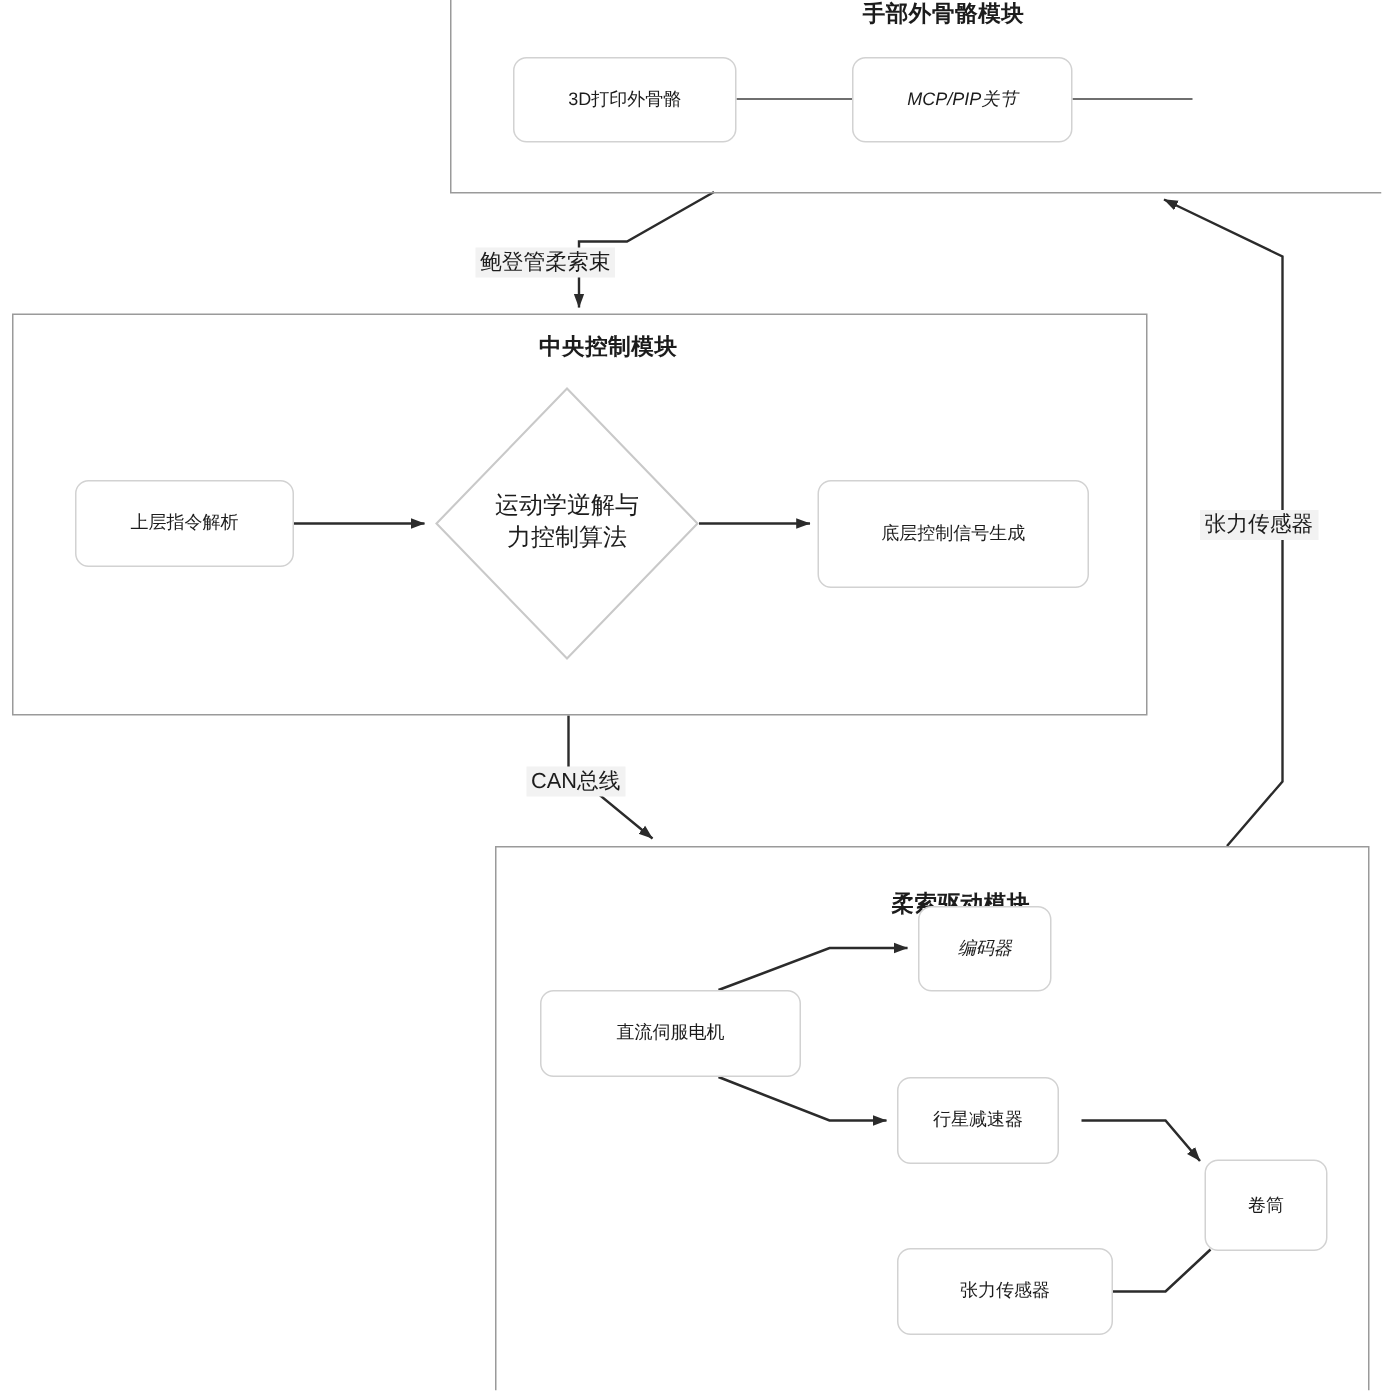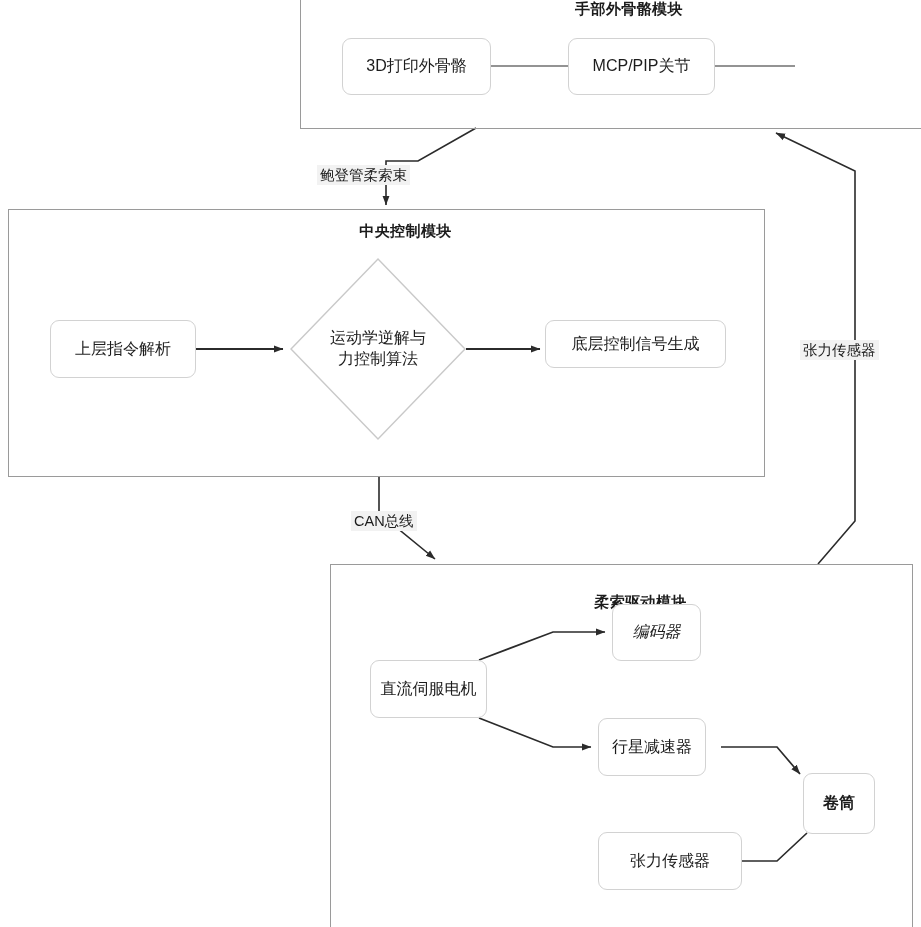--- a/index.html
+++ b/index.html
@@ -46,21 +46,21 @@
   .node {
     position: absolute;
     border: 1.2px solid #d2d2d2;
     border-radius: 9px;
     background: #ffffff;
     box-sizing: border-box;
     display: flex;
     align-items: center;
     justify-content: center;
     text-align: center;
-    font-size: 16px;
+    font-size: 12px;
     color: #1c1c1c;
     line-height: 1.28;
     padding: 2px 4px;
   }
   
   .diamond {
     position: absolute;
     box-sizing: border-box;
   }
   .diamond .dshape {
@@ -129,61 +129,61 @@
     <path d="M721,861 L777,861 L807,833" fill="none" stroke="#2b2b2b" stroke-width="1.7"></path>
   </svg>
 
   <div class="module" style="left:300px; top:-30px; width:640px; height:159px;">
   </div>
   <div class="module-title" style="left:300px; top:0px; width:620px;">手部外骨骼模块</div>
 
   <div class="node" style="left:342px; top:38px; width:149px; height:57px;">
     <span>3D打印外骨骼</span>
   </div>
-  <div class="node" style="left:568px; top:38px; width:147px; height:57px;">
+  <div class="node" style="left:568px; top:38px; width:147px; height:57px;font-style:italic;">
     <span>MCP/PIP关节</span>
   </div>
 
   <div class="module" style="left:8px; top:209px; width:757px; height:268px;">
   </div>
   <div class="module-title" style="left:8px; top:222px; width:757px;">中央控制模块</div>
 
   <div class="node" style="left:50px; top:320px; width:146px; height:58px;">
     <span>上层指令解析</span>
   </div>
 
   <div class="diamond" style="left:289px; top:257px; width:178px; height:184px;">
     <svg class="dshape" viewBox="0 0 178 184">
       <polygon points="89,2 176,92 89,182 2,92" fill="#ffffff" stroke="#c9c9c9" stroke-width="1.4"></polygon>
     </svg>
     <div class="dlabel">运动学逆解与
 力控制算法</div>
   </div>
 
-  <div class="node" style="left:545px; top:320px; width:181px; height:48px;">
+  <div class="node" style="left:545px; top:320px; width:181px; height:72px;">
     <span>底层控制信号生成</span>
   </div>
 
   <div class="module" style="left:330px; top:564px; width:583px; height:400px;">
   </div>
   <div class="module-title" style="left:330px; top:569px; width:583px;margin-top:24px;">柔索驱动模块</div>
 
   <div class="node" style="left:612px; top:604px; width:89px; height:57px;font-style:italic;">
     <span>编码器</span>
   </div>
 
-  <div class="node" style="left:370px; top:660px; width:117px; height:58px;font-family:Liberation Serif, serif;">
+  <div class="node" style="left:360px; top:660px; width:174px; height:58px;font-family:Liberation Serif, serif;">
     <span>直流伺服电机</span>
   </div>
 
   <div class="node" style="left:598px; top:718px; width:108px; height:58px;">
     <span>行星减速器</span>
   </div>
 
-  <div class="node" style="left:803px; top:773px; width:72px; height:61px;font-weight:bold;">
+  <div class="node" style="left:803px; top:773px; width:82px; height:61px;">
     <span>卷筒</span>
   </div>
 
   <div class="node" style="left:598px; top:832px; width:144px; height:58px;">
     <span>张力传感器</span>
   </div>
 
   <div class="edge-label" style="left:317px; top:165px;">鲍登管柔索束</div>
 
   <div class="edge-label" style="left:351px; top:511px;">CAN总线</div>

